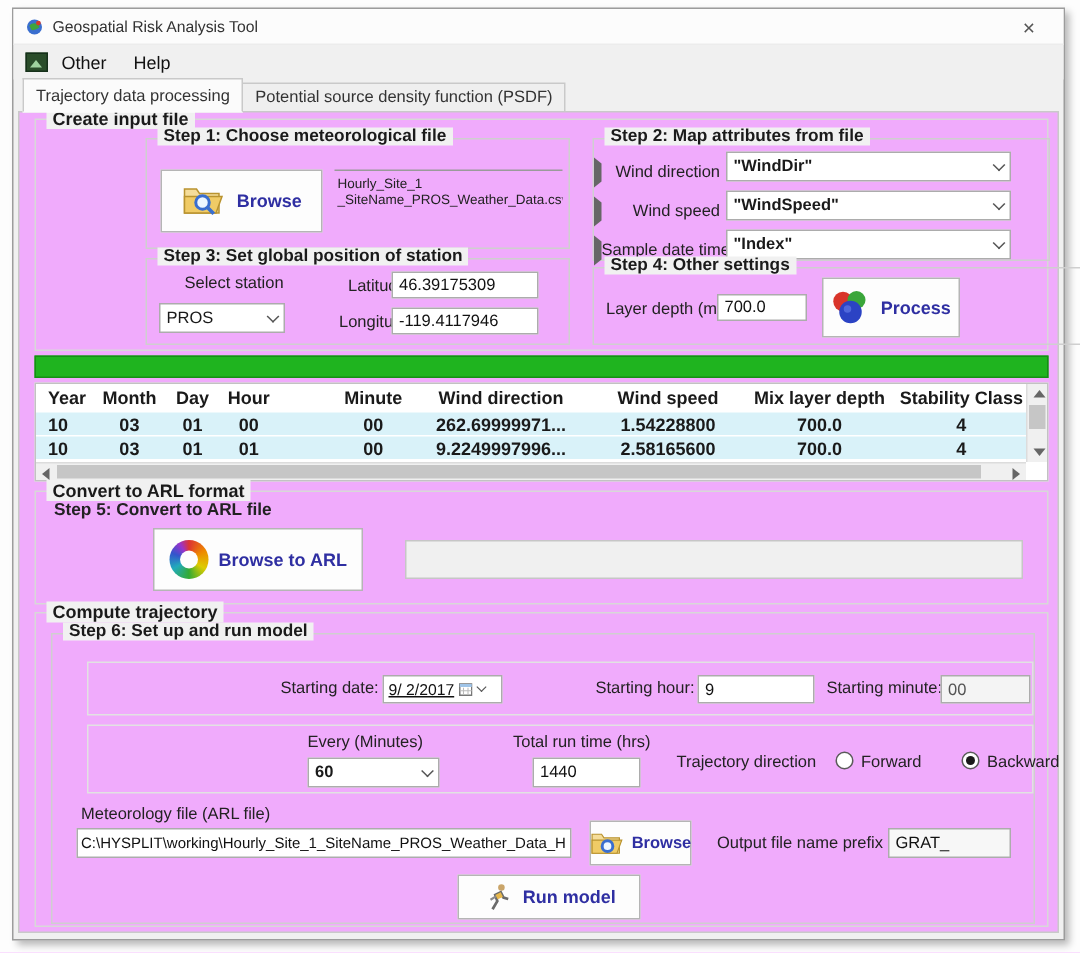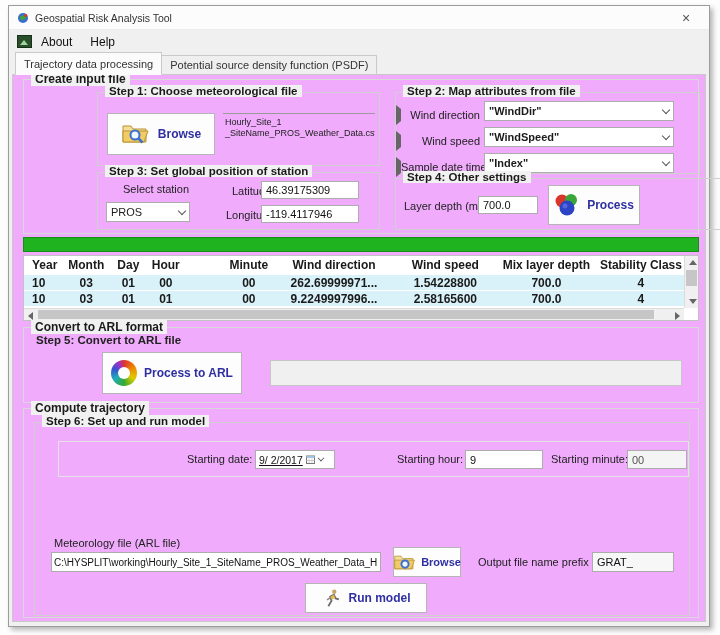--- a/index.html
+++ b/index.html
@@ -114,21 +114,21 @@
       <circle cx="8.6" cy="3.4" r="1.6" fill="#d33a2a"></circle>
     </svg>
     <span class="title">Geospatial Risk Analysis Tool</span>
     <span class="close-btn">
       <span>×</span>
     </span>
   </div>
 
   <div class="menubar">
     <span class="menu-icon"></span>
-    <span class="menu-item">About</span>
+    <span class="menu-item">Other</span>
     <span class="menu-item">Help</span>
   </div>
 
   <div class="tabstrip">
     <div class="tab active">Trajectory data processing</div>
     <div class="tab">Potential source density function (PSDF)</div>
   </div>
 
   <div class="tabpanel">
 
@@ -248,21 +248,21 @@
         <span class="hthumb"></span>
         <span class="sb-arrow right"></span>
       </div>
     </div>
 
     <div class="group" style="left:10px; top:252px; width:676px; height:76px;">
       <span class="gtitle">Convert to ARL format</span>
       <span class="label" style="left:12px; top:6px; font-weight:bold; font-size:11.5px;">Step 5: Convert to ARL file</span>
       <div class="btn" style="left:78px; top:24px; width:140px; height:42px;">
         <span class="ring"></span>
-        <span>Process to ARL</span>
+        <span>Browse to ARL</span>
       </div>
       <div class="progress-empty" style="left:246px; top:32px; width:412px; height:26px;"></div>
     </div>
 
     <div class="group" style="left:10px; top:333px; width:676px; height:210px;">
       <span class="gtitle">Compute trajectory</span>
 
       <div class="group" style="left:10px; top:13px; width:656px; height:194px; border-color:#cfcfcf;">
         <span class="gtitle small">Step 6: Set up and run model</span>
 
@@ -278,20 +278,34 @@
               <line x1="0.5" y1="5.5" x2="8.5" y2="5.5" stroke="#bbb" stroke-width="0.7"></line>
             </svg>
             <span class="chev" style="transform:rotate(45deg) scale(0.8);"></span>
           </div>
           <span class="label" style="left:338px; top:11px;">Starting hour:</span>
           <input class="field" type="text" style="left: 406px; top: 8px; width: 78px; height: 19px;" value="9">
           <span class="label" style="left:492px; top:11px;">Starting minute:</span>
           <input class="field" type="text" disabled="" style="left: 568px; top: 8px; width: 60px; height: 19px;" value="00">
         </div>
 
+        <div class="panel" style="left:23px; top:60px; width:631px; height:46px;">
+          <span class="label" style="left:146px; top:5px;">Every (Minutes)</span>
+          <div class="combo" style="left:146px; top:21px; width:88px; height:20px;">
+            <span class="val bold">60</span>
+            <span class="chev"></span>
+          </div>
+          <span class="label" style="left:283px; top:5px;">Total run time (hrs)</span>
+          <input class="field" type="text" style="left: 296px; top: 21px; width: 72px; height: 20px;" value="1440">
+          <span class="label" style="left:392px; top:18px;">Trajectory direction</span>
+          <span class="radio" style="left:498px; top:17px;"></span>
+          <span class="label" style="left:515px; top:18px;">Forward</span>
+          <span class="radio checked" style="left:582px; top:17px;"></span>
+          <span class="label" style="left:599px; top:18px;">Backward</span>
+        </div>
 
         <span class="label" style="left:19px; top:114px;text-align:center;">Meteorology file (ARL file)</span>
         <input class="field" type="text" style="left: 16px; top: 129px; width: 330px; height: 20px; font-size: 10px; padding: 0px 2px;" value="C:\HYSPLIT\working\Hourly_Site_1_SiteName_PROS_Weather_Data_H1.bin">
         <div class="btn" style="left:358px; top:124px; width:68px; height:30px; gap:4px;">
           <svg width="24" height="19" viewBox="0 0 30 24">
             <path d="M2 4 h8 l2 3 h13 v13 h-23 z" fill="#f5dd9a" stroke="#b9932f" stroke-width="1"></path>
             <path d="M2 9 h25 l-4 11 h-21 z" fill="#f0cb66" stroke="#b9932f" stroke-width="1"></path>
             <circle cx="15" cy="14" r="4.5" fill="#eef7ff" stroke="#3a6ecf" stroke-width="2.5"></circle>
           </svg>
           <span style="font-size:11px;">Browse</span>

